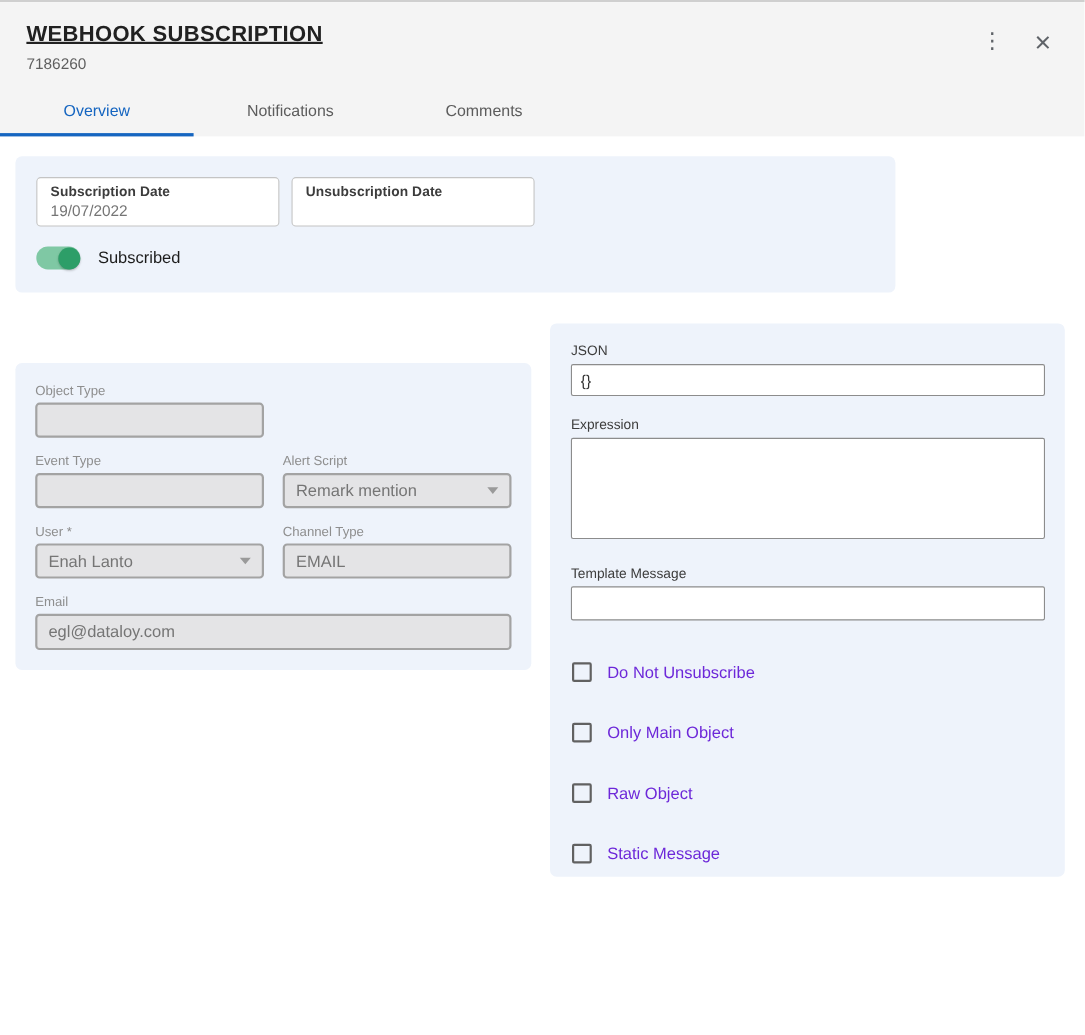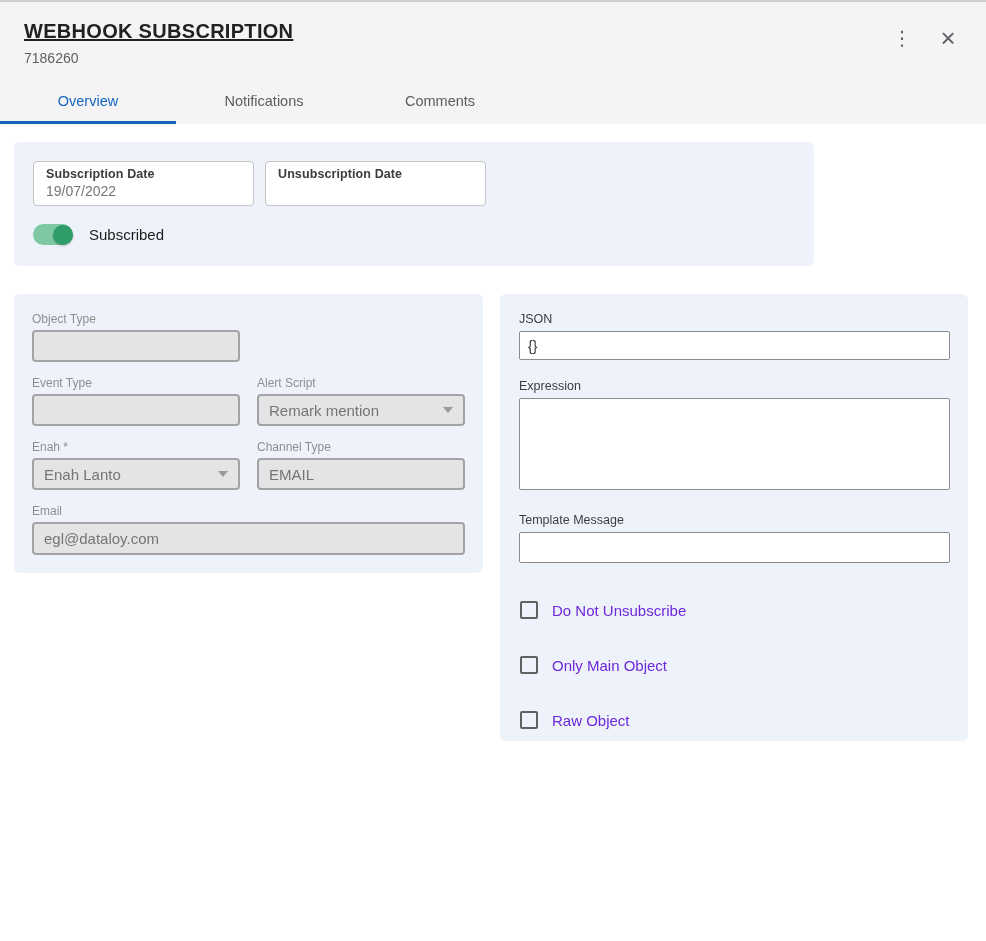--- a/index.html
+++ b/index.html
@@ -142,20 +142,21 @@
   
   .columns {
     display: flex;
     gap: 17px;
     align-items: flex-start;
   }
 
   .details-card {
     width: 469px;
     padding: 18px;
+    margin-top: 36px;
   }
   .fields-grid {
     display: grid;
     grid-template-columns: 208px 208px;
     column-gap: 17px;
     row-gap: 14px;
   }
   .field-label {
     display: block;
     font-size: 12px;
@@ -299,21 +300,21 @@
 
           <div class="field">
             <label class="field-label">Alert Script</label>
             <div class="filled-input select">
               <span>Remark mention</span>
               <span class="dropdown-arrow"></span>
             </div>
           </div>
 
           <div class="field">
-            <label class="field-label">Enah *</label>
+            <label class="field-label">User *</label>
             <div class="filled-input select">
               <span>Enah Lanto</span>
               <span class="dropdown-arrow"></span>
             </div>
           </div>
 
           <div class="field">
             <label class="field-label">Channel Type</label>
             <div class="filled-input">EMAIL</div>
           </div>
@@ -349,19 +350,23 @@
             <span class="checkbox-label">Do Not Unsubscribe</span>
           </label>
           <label class="checkbox-row">
             <span class="checkbox-box"></span>
             <span class="checkbox-label">Only Main Object</span>
           </label>
           <label class="checkbox-row">
             <span class="checkbox-box"></span>
             <span class="checkbox-label">Raw Object</span>
           </label>
+          <label class="checkbox-row">
+            <span class="checkbox-box"></span>
+            <span class="checkbox-label">Static Message</span>
+          </label>
         </div>
 
       </section>
 
     </div>
   </main>
 </div>
 
 </body></html>

